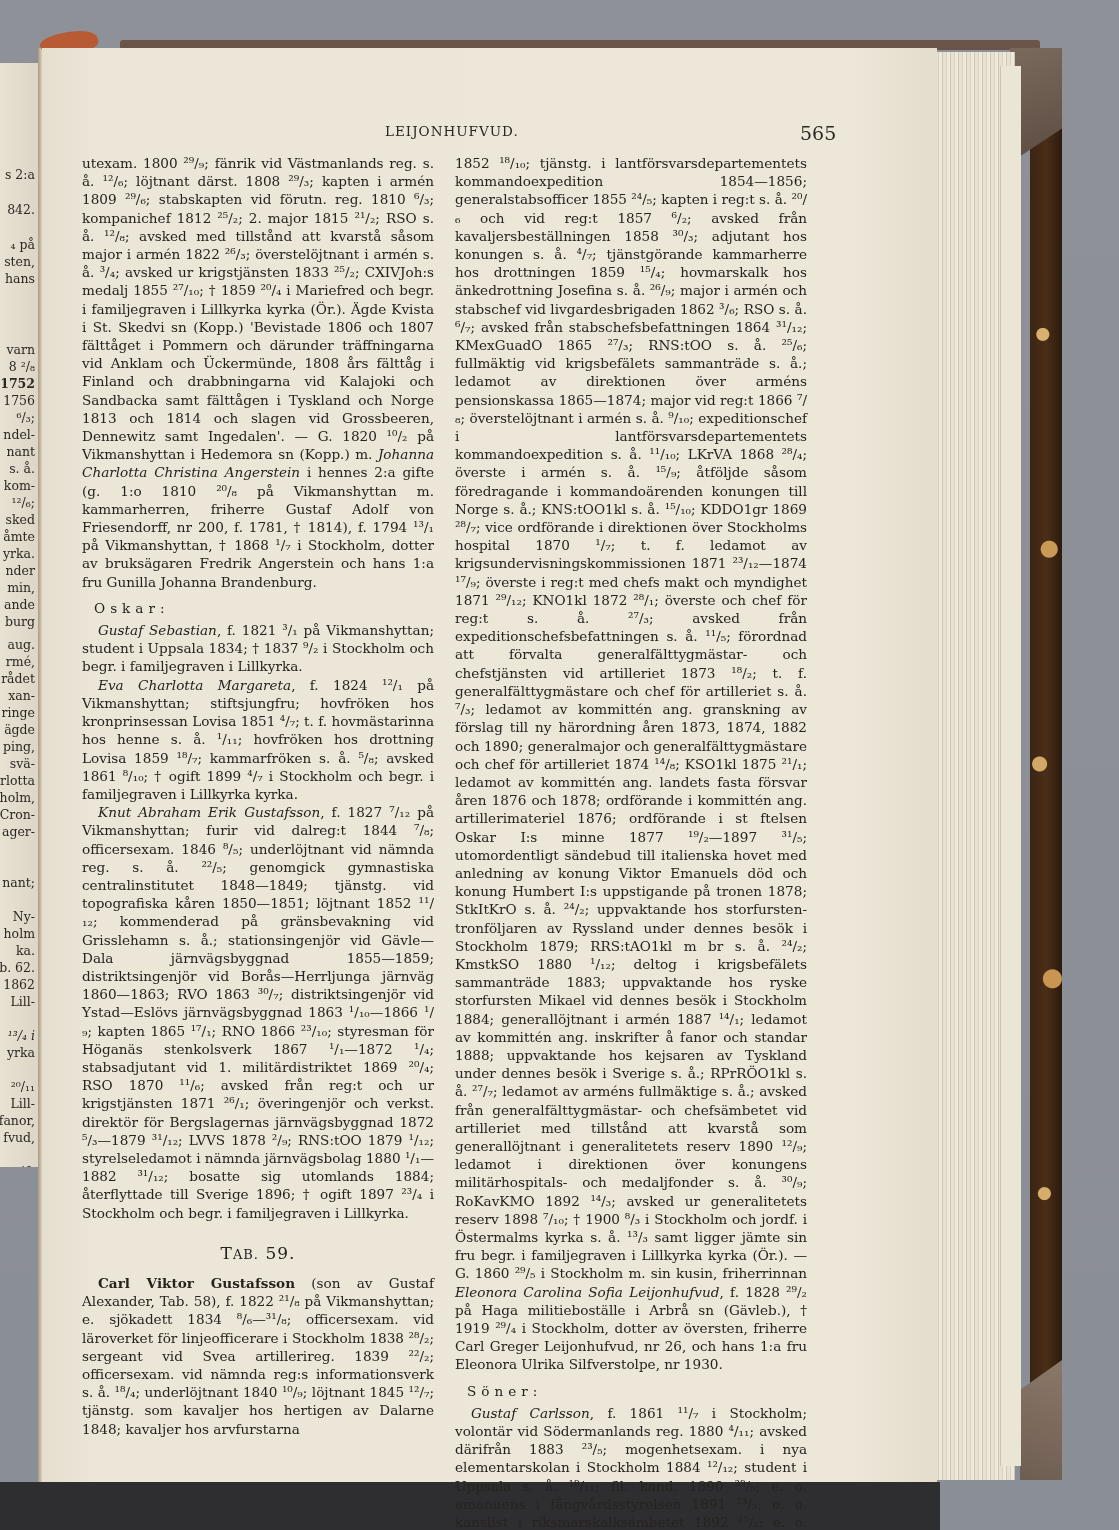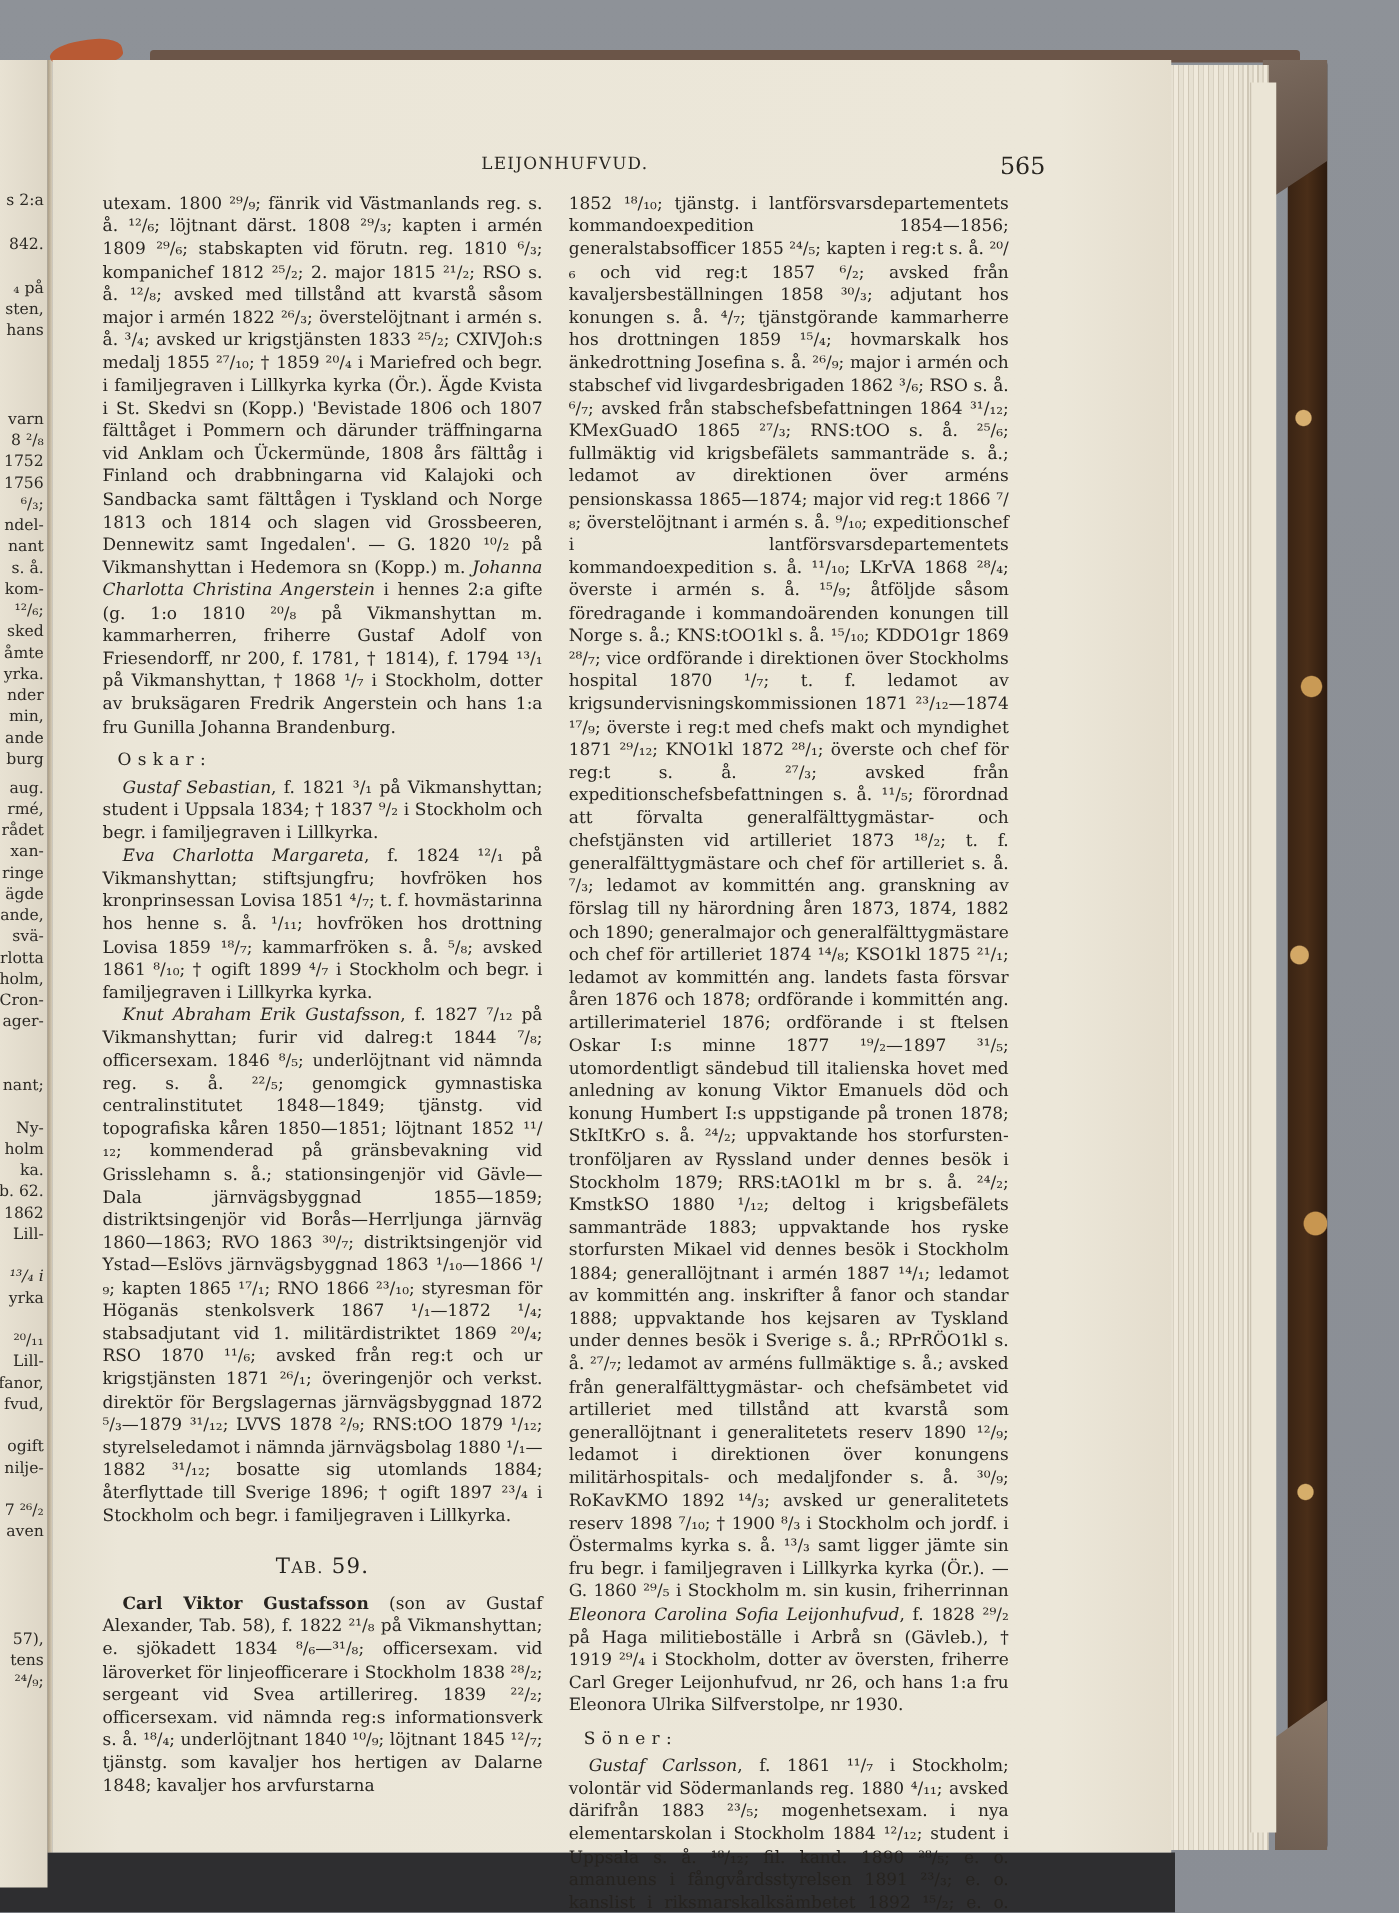--- a/index.html
+++ b/index.html
@@ -23,21 +23,21 @@
   }
   .cover-corner-top { position:absolute; left:1010px; top:48px; width:52px; height:115px; background:linear-gradient(160deg,#7a6a5e,#5c4b40); clip-path:polygon(0 0,100% 0,100% 70%,0 100%); }
   .cover-corner-bot { position:absolute; left:1020px; top:1360px; width:42px; height:120px; background:linear-gradient(20deg,#6e5e52,#8a7868); clip-path:polygon(0 25%,100% 0,100% 100%,0 100%); }
   .top-edge { position:absolute; left:120px; top:40px; width:920px; height:10px; background:#6b5548; border-radius:3px 3px 0 0; }
   .page-stack {
     position:absolute; left:935px; top:52px; width:80px; height:1428px;
     background:repeating-linear-gradient(90deg,#e7e1d2 0 3px,#d8d1c1 3px 4px,#efe9db 4px 7px,#cfc7b6 7px 8px);
   }
   .page-stack-inner { position:absolute; left:1000px; top:66px; width:20px; height:1400px; background:#ebe5d6; border-left:1px solid #cbc3b2; }
   .left-page {
-    position:absolute; left:0; top:48px; width:38px; height:1462px;
+    position:absolute; left:0; top:63px; width:38px; height:1104px;
     background:linear-gradient(90deg,#e8e2d3,#ddd6c6);
     overflow:hidden;
   }
   .gutter { position:absolute; left:38px; top:48px; width:4px; height:1434px; background:linear-gradient(90deg,#a89a82,#d9d0bd); }
   .bookmark { position:absolute; left:40px; top:32px; width:58px; height:22px; background:#b85a34; border-radius:40% 60% 30% 70%; transform:rotate(-12deg); }
   .main-page {
     position:absolute; left:42px; top:48px; width:895px; height:1434px;
     background:linear-gradient(90deg,#e5dfcf 0%,#ebe6d8 6%,#ece7d9 90%,#e4ddcd 100%);
   }
   .frag-line { position:absolute; right:3px; font-size:12.5px; color:#2b2823; white-space:nowrap; line-height:15px; }
@@ -67,42 +67,42 @@
 <div class="page-stack-inner"></div>
 
 <div class="left-page" id="left-page">
     <div class="frag-line" style="top: 104px;">s 2:a</div>
     <div class="frag-line" style="top: 139px;">842.</div>
     <div class="frag-line" style="top: 174px;">₄ på</div>
     <div class="frag-line" style="top: 191px;">sten,</div>
     <div class="frag-line" style="top: 208px;">hans</div>
     <div class="frag-line" style="top: 279px;">varn</div>
     <div class="frag-line" style="top: 296px;">8 ²/₈</div>
-    <div class="frag-line" style="top: 313px;">1752</div>
+    <div class="frag-line" style="top: 313px; font-weight: bold;">1752</div>
     <div class="frag-line" style="top: 330px;">1756</div>
     <div class="frag-line" style="top: 347px;">⁶/₃;</div>
     <div class="frag-line" style="top: 364px;">ndel-</div>
     <div class="frag-line" style="top: 381px;">nant</div>
     <div class="frag-line" style="top: 398px;">s. å.</div>
     <div class="frag-line" style="top: 415px;">kom-</div>
     <div class="frag-line" style="top: 432px;">¹²/₆;</div>
     <div class="frag-line" style="top: 449px;">sked</div>
     <div class="frag-line" style="top: 466px;">åmte</div>
     <div class="frag-line" style="top: 483px; margin-left: 12px;">yrka.</div>
     <div class="frag-line" style="top: 500px;">nder</div>
     <div class="frag-line" style="top: 517px;">min,</div>
     <div class="frag-line" style="top: 534px;">ande</div>
     <div class="frag-line" style="top: 551px;">burg</div>
     <div class="frag-line" style="top: 574px;">aug.</div>
     <div class="frag-line" style="top: 591px;">rmé,</div>
     <div class="frag-line" style="top: 608px;">rådet</div>
     <div class="frag-line" style="top: 625px;">xan-</div>
     <div class="frag-line" style="top: 642px;">ringe</div>
     <div class="frag-line" style="top: 659px;">ägde</div>
-    <div class="frag-line" style="top: 676px;">ande,</div>
+    <div class="frag-line" style="top: 676px;">ping,</div>
     <div class="frag-line" style="top: 693px;">svä-</div>
     <div class="frag-line" style="top: 710px;">rlotta</div>
     <div class="frag-line" style="top: 727px;">holm,</div>
     <div class="frag-line" style="top: 744px;">Cron-</div>
     <div class="frag-line" style="top: 761px;">ager-</div>
     <div class="frag-line" style="top: 812px;">nant;</div>
     <div class="frag-line" style="top: 846px;">Ny-</div>
     <div class="frag-line" style="top: 863px;">holm</div>
     <div class="frag-line" style="top: 880px;">ka.</div>
     <div class="frag-line" style="top: 897px;">b. 62.</div>

